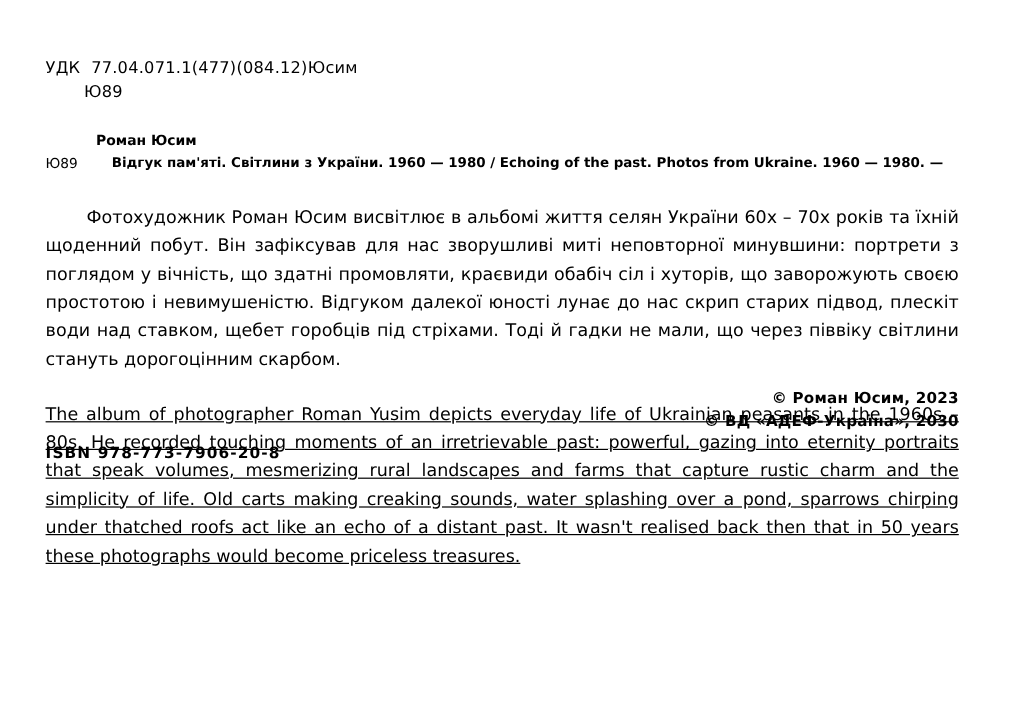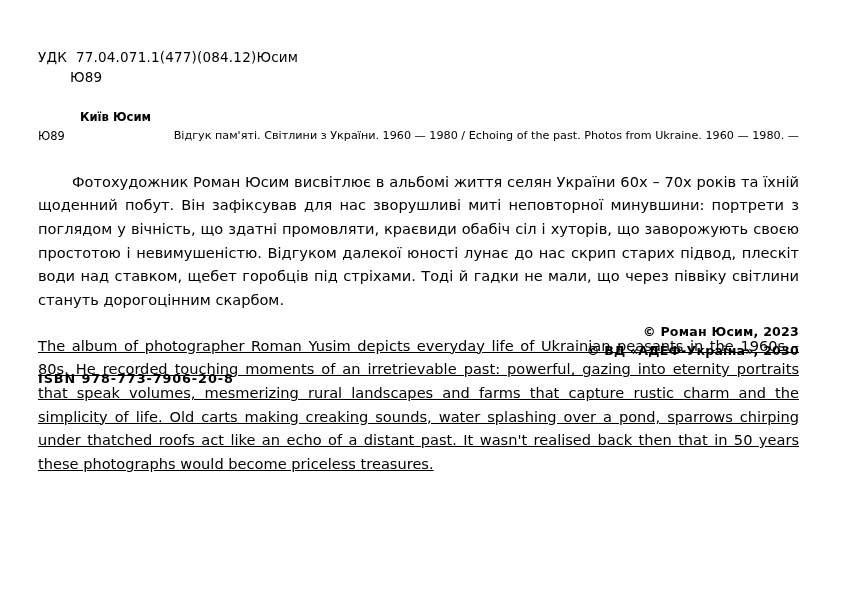--- a/index.html
+++ b/index.html
@@ -54,21 +54,22 @@
     display: flex;
     align-items: flex-start;
   }
   .card-sigil {
     flex: 0 0 auto;
     width: 42px;
     font-size: 11.4px;
   }
   .card-text {
     flex: 1 1 auto;
-    text-align: right;
+    text-align: center;
+    font-weight: bold;
   }
   .card-text .line2 {
     display: block;
   }
 
   
   .annotation {
     margin-top: 26px;
   }
   p.para {
@@ -120,21 +121,21 @@
 <body>
 
 <div class="page">
 
   <div class="udc-block">
     <div class="udc-line">УДК  77.04.071.1(477)(084.12)Юсим</div>
     <div class="udc-line udc-line-2">Ю89</div>
   </div>
 
   <div class="card-block">
-    <div class="card-author">Київ Юсим</div>
+    <div class="card-author">Роман Юсим</div>
     <div class="card-body">
       <div class="card-sigil">Ю89</div>
       <div class="card-text">
         <span>Відгук пам'яті. Світлини з України. 1960 — 1980 / Echoing of the past. Photos from Ukraine. 1960 — 1980. —</span>
       </div>
     </div>
   </div>
 
   <div class="annotation">
     <p class="para ua">Фотохудожник Роман Юсим висвітлює в альбомі життя селян України 60х – 70х років та їхній щоденний побут. Він зафіксував для нас зворушливі миті неповторної минувшини: портрети з поглядом у вічність, що здатні промовляти, краєвиди обабіч сіл і хуторів, що заворожують своєю простотою і невимушеністю. Відгуком далекої юності лунає до нас скрип старих підвод, плескіт води над ставком, щебет горобців під стріхами. Тоді й гадки не мали, що через піввіку світлини стануть дорогоцінним скарбом.</p>

